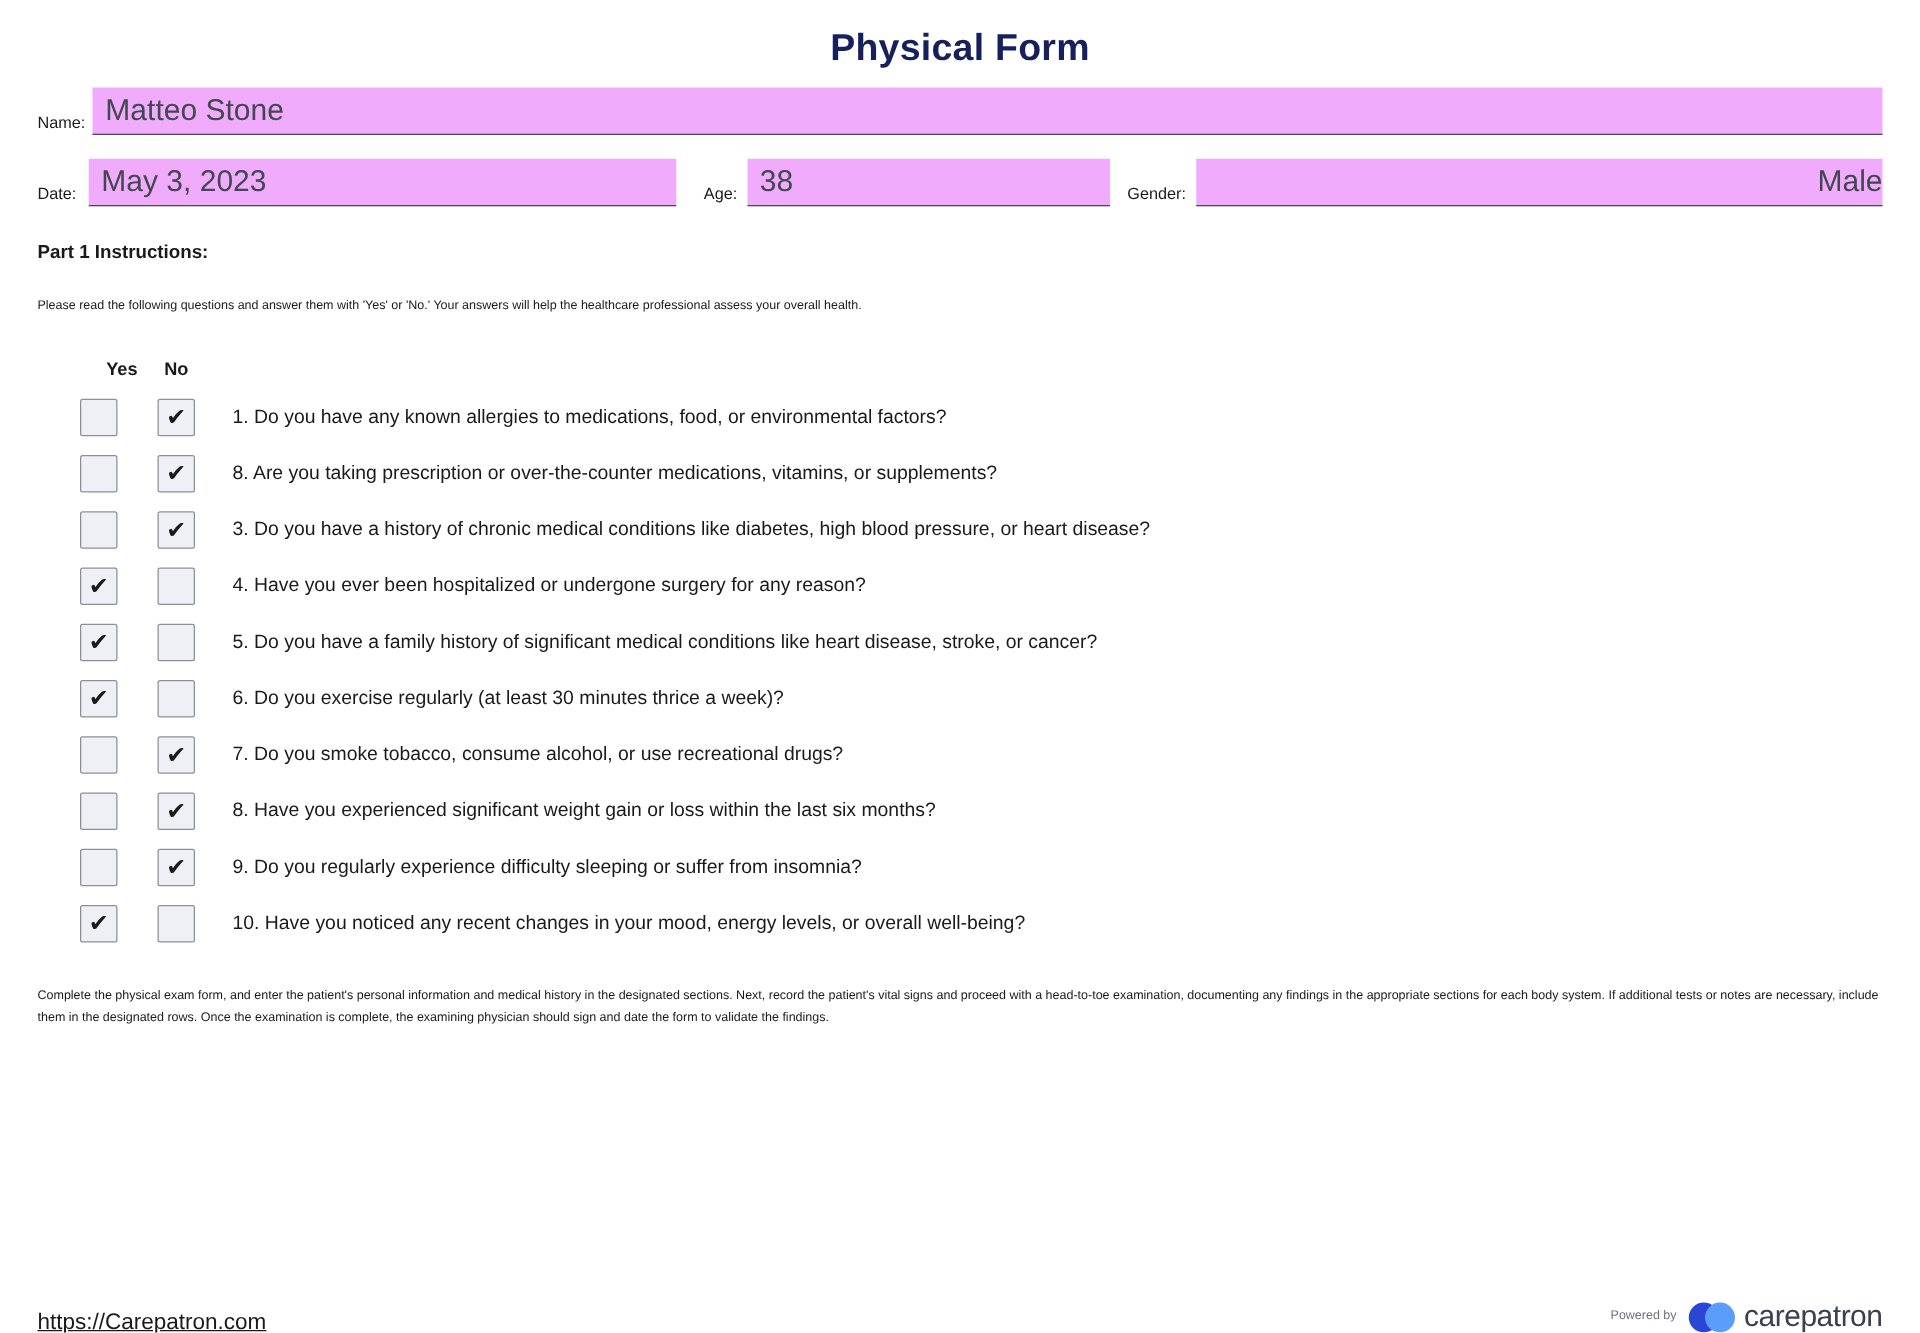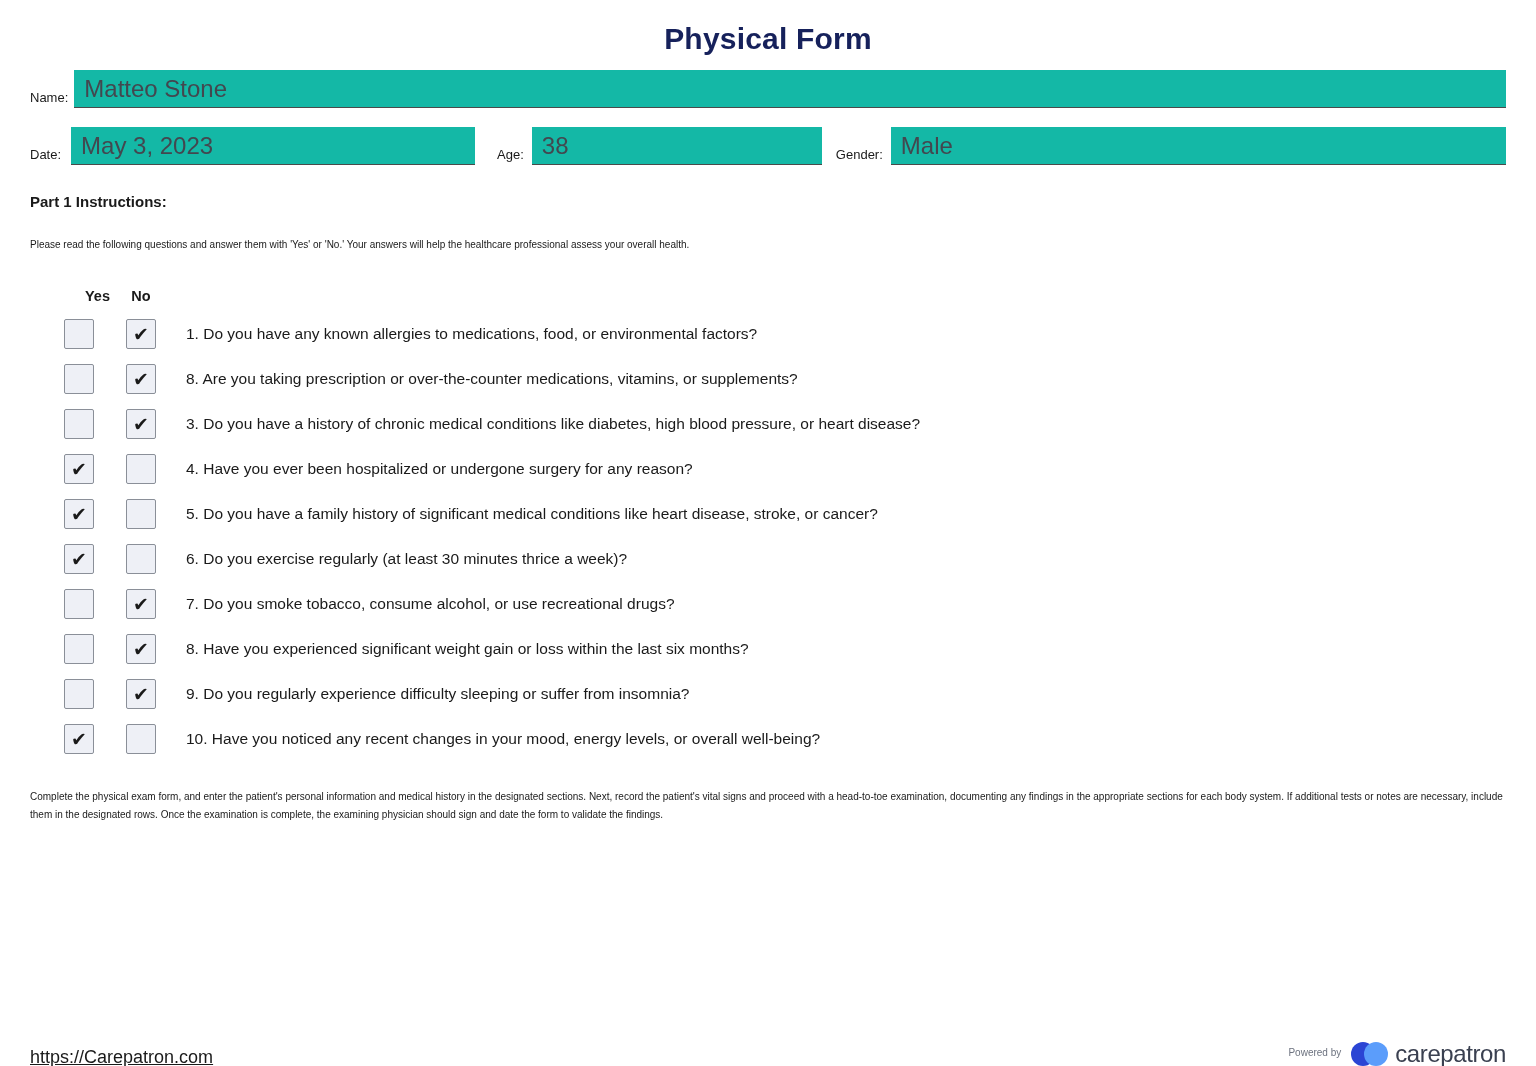--- a/index.html
+++ b/index.html
@@ -38,36 +38,36 @@
     margin-bottom: 19px;
   }
   .field-label {
     font-size: 13px;
     color: #1a1a1a;
     padding-bottom: 3px;
     white-space: nowrap;
   }
   .field-box {
     flex: 1;
-    background: #14b8a6;
+    background: #f0abfc;
     border-bottom: 1px solid #4a4a4a;
     height: 38px;
     display: flex;
     align-items: center;
     padding-left: 10px;
   }
   .field-value {
     font-size: 24px;
     color: #43474f;
     line-height: 1;
   }
   .f-name { margin-left: 6px; }
-  .f-date { width: 404px; flex: none; margin-left: 10px; }
+  .f-date { width: 470px; flex: none; margin-left: 10px; }
   .f-age  { width: 290px; flex: none; margin-left: 8px; }
-  .f-gender { flex: 1; margin-left: 8px; }
+  .f-gender { flex: 1; margin-left: 8px; justify-content: flex-end; }
   .spacer-md { width: 22px; }
   .spacer-sm { width: 14px; }
 
   
   .section-head {
     font-size: 15px;
     font-weight: bold;
     margin: 28px 0 0 0;
   }
   .para {

